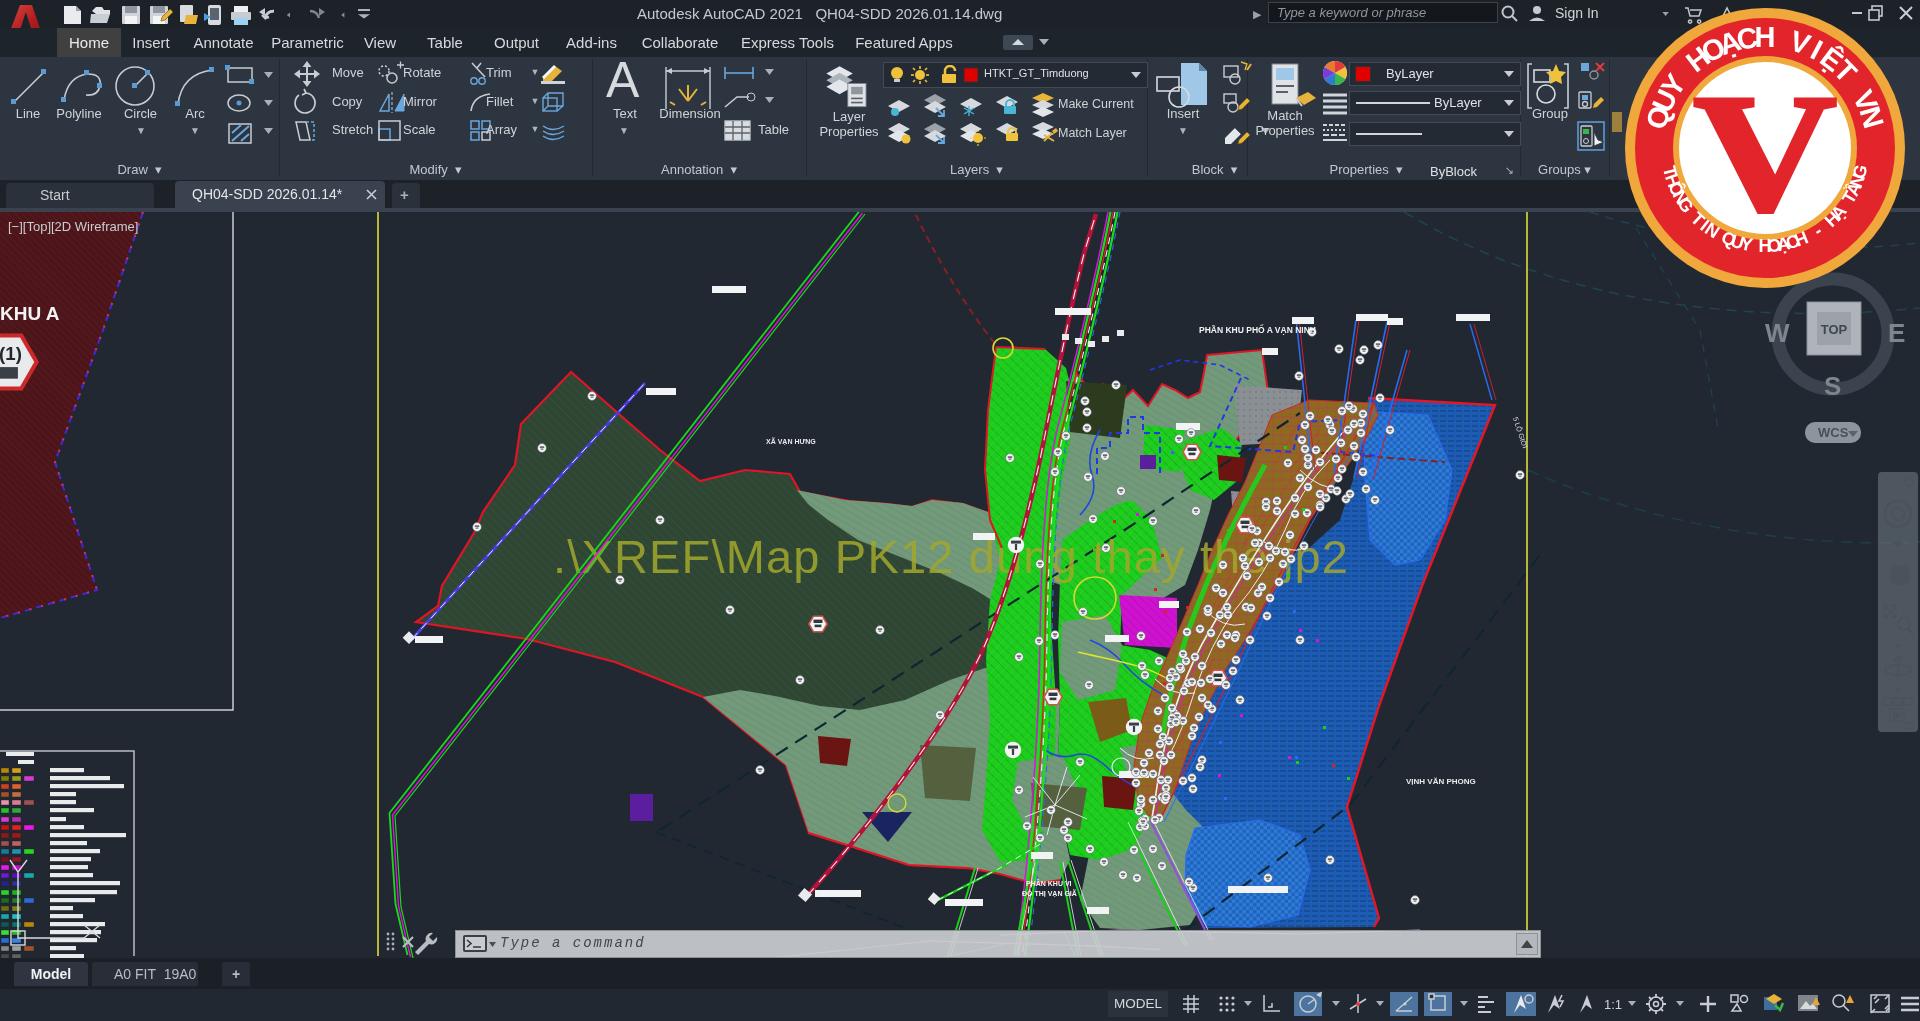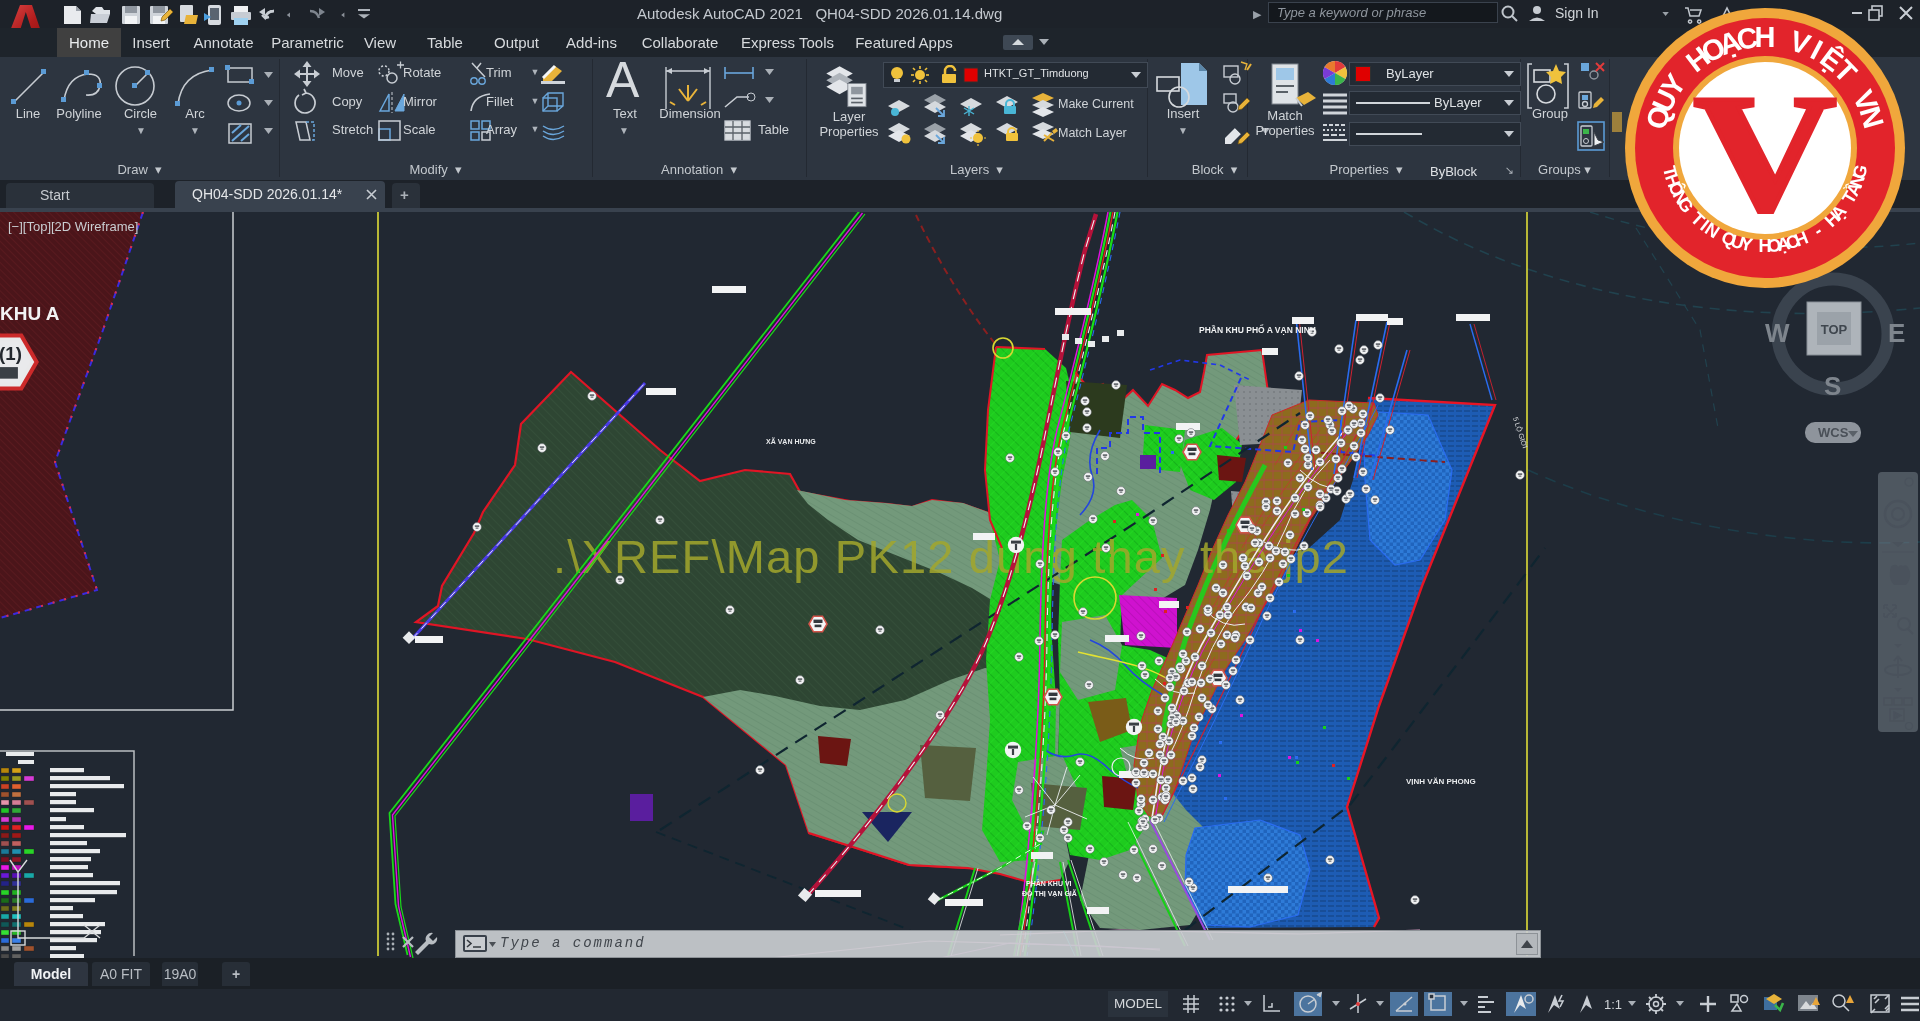--- a/index.html
+++ b/index.html
@@ -1141,21 +1141,21 @@
           <rect x="26" y="226" width="8" height="7"></rect>
           <rect x="12" y="237" width="14" height="12"></rect>
           <path d="M16 240 l7 3.5 -7 3.5 z" fill="#4a525c"></path>
         </g>
       <circle cx="31" cy="254" r="3.5" fill="none" stroke="#4a525c" stroke-width="1.2"></circle>
     </svg>
   </div>
   <div class="abs" style="left:8px;top:219px;font-size:13px;color:#c9cdd1;">[−][Top][2D Wireframe]</div>
   <div class="abs" id="layoutrow">
     <div class="ltab" style="left:14px;width:74px;color:#f0f2f4;font-weight:bold;background:#2e3540;">Model</div>
-    <div class="ltab" style="left:92px;width:58px;">A0 FIT</div>
+    <div class="ltab" style="left:92px;width:86px;">A0 FIT</div>
     <div class="ltab" style="left:162px;width:36px;">19A0</div>
     <div class="ltab" style="left:222px;width:28px;font-weight:bold;">+</div>
   </div>
   <div class="abs" id="statusbar">
     <div class="abs" style="left:1108px;top:2px;width:60px;height:26px;background:#2a323c;color:#d5d8db;font-size:13.5px;text-align:center;line-height:26px;">MODEL</div>
     <svg class="abs" style="left:1176px;top:2px" width="744" height="26" viewBox="0 0 744 26">
       <g stroke="#c8cdd3" fill="none" stroke-width="1.5">
         <g transform="translate(4,0)">
             <path d="M3 8 h16 M3 13 h16 M3 18 h16 M8 4 v18 M14 4 v18"></path>
           </g>

